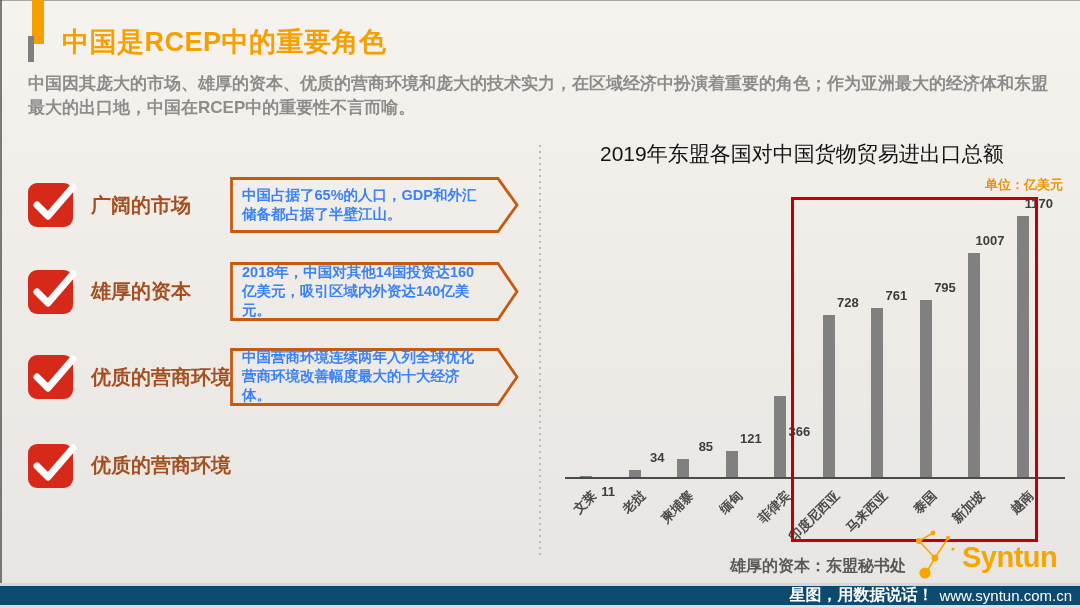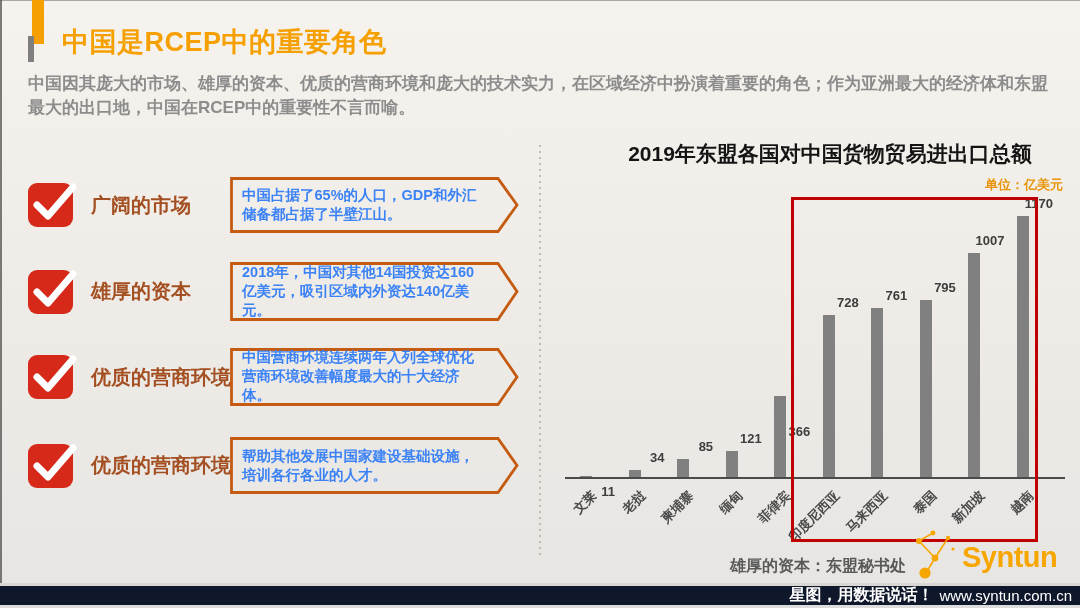--- a/index.html
+++ b/index.html
@@ -21,36 +21,36 @@
   .check-row{position:absolute;left:28px;width:492px;display:flex;align-items:center;}
   .checkbox{width:45px;height:44px;background:#D6291A;border-radius:9px;flex:0 0 auto;position:relative;}
   .checkbox svg{position:absolute;left:2px;top:-2px;overflow:visible;}
   .check-label{margin-left:18px;font-size:20px;font-weight:bold;color:#A34F21;white-space:nowrap;}
   .arrow-box{position:absolute;left:202px;top:0;height:100%;width:290px;}
   .arrow-box svg{position:absolute;left:0;top:0;overflow:visible;}
   .arrow-text{position:absolute;left:12px;right:32px;top:50%;transform:translateY(-50%);
     font-size:14.5px;line-height:1.32;font-weight:600;color:#3b82f6;}
   
   #chart{left:555px;top:140px;width:520px;height:450px;}
-  #chart-title{position:absolute;left:45px;top:0;width:460px;text-align:center;
-    font-size:21px;font-weight:bold;color:#141414;}
+  #chart-title{position:absolute;left:45px;top:0;width:460px;text-align:left;
+    font-size:21px;font-weight:normal;color:#141414;}
   #chart-unit{position:absolute;right:12px;top:36px;font-size:13px;font-weight:bold;color:#E8940A;}
   #axis-line{position:absolute;left:10px;top:337px;width:500px;height:2px;background:#4A4A4A;}
   .bar{position:absolute;width:12px;background:#808080;}
   .val{position:absolute;width:60px;text-align:right;font-size:13px;font-weight:600;color:#3D3D3D;}
   .cat{position:absolute;width:110px;text-align:right;transform-origin:100% 0;
     transform:rotate(-45deg);font-size:13px;font-weight:600;color:#4A4A4A;white-space:nowrap;}
   #highlight-rect{position:absolute;left:236px;top:57px;width:247px;height:345px;
     border:3px solid #C00000;box-sizing:border-box;}
   
   #source-note{left:730px;top:556px;font-size:16px;font-weight:600;color:#595959;}
   #logo{left:912px;top:527px;display:flex;align-items:flex-start;}
   #logo-text{font-size:29px;font-weight:bold;color:#F7A600;margin-left:4px;margin-top:14px;letter-spacing:-.5px;}
   #footer-sep{left:0;top:583px;width:1080px;height:3px;background:#D9D7D4;}
-  #footer-bar{left:0;top:586px;width:1080px;height:19px;background:#0f172a;
+  #footer-bar{left:0;top:586px;width:1080px;height:19px;background:#0c4a6e;
     display:flex;align-items:center;justify-content:flex-end;padding-right:8px;box-sizing:border-box;}
   #footer-slogan{color:#FFFFFF;font-size:16px;font-weight:bold;}
   #footer-url{color:#FFFFFF;font-size:15px;font-weight:normal;margin-left:6px;}
   #footer-bottom-strip{left:0;top:605px;width:1080px;height:3px;background:#DCDCDC;}
   #edge-left{left:0;top:0;width:2px;height:583px;background:#3A3A3A;opacity:.65;}
   #edge-top{left:0;top:0;width:1080px;height:1px;background:#4A4A4A;opacity:.45;}
 </style>
 </head>
 <body>
 
@@ -107,26 +107,20 @@
         <div class="arrow-text">中国营商环境连续两年入列全球优化营商环境改善幅度最大的十大经济体。</div>
       </div>
     </div>
     <div class="check-row" style="top: 437px; height: 57px;">
       <div class="checkbox">
         <svg width="46" height="46">
           <polyline points="7,24 18,35 43,6" fill="none" stroke="#FFFFFF" stroke-width="7" stroke-linecap="round" stroke-linejoin="round"></polyline>
         </svg>
       </div>
       <div class="check-label">优质的营商环境</div>
-      <div class="arrow-box">
-        <svg width="290" height="57">
-          <polygon points="1.5,1.5 268,1.5 287,28.5 268,55.5 1.5,55.5" fill="none" stroke="#C55A11" stroke-width="2.8"></polygon>
-        </svg>
-        <div class="arrow-text">帮助其他发展中国家建设基础设施，培训各行各业的人才。</div>
-      </div>
     </div>
   </div>
 
 <div class="abs" id="chart">
   <div id="chart-title">2019年东盟各国对中国货物贸易进出口总额</div>
   <div id="chart-unit">单位：亿美元</div>
   <div id="plot-area">
       <div class="bar" style="left: 25px; top: 336px; height: 2px; background: rgb(128, 128, 128);"></div>
       <div class="val" style="left: 0; top: 316px; margin-top: 28px;">11</div>
       <div class="cat" style="left: -77px; top: 347px;">文莱</div>

